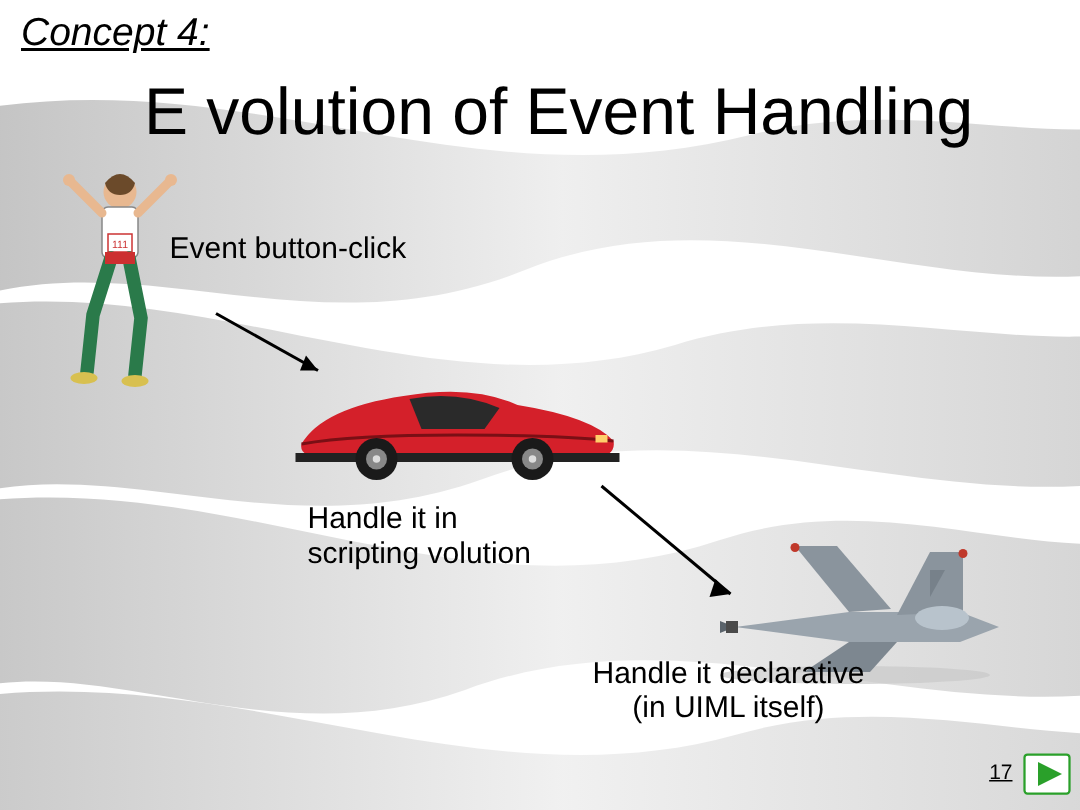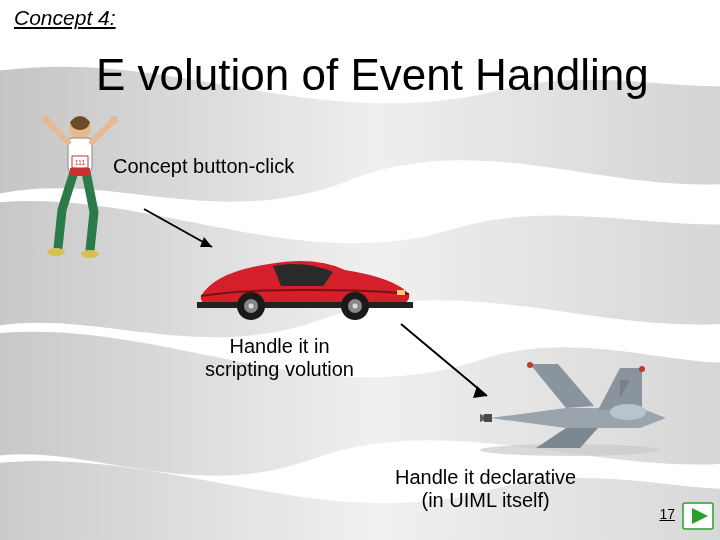--- a/index.html
+++ b/index.html
@@ -14,21 +14,21 @@
   .bg-waves {
     position: absolute;
     top: 0; left: 0;
     width: 720px; height: 540px;
     z-index: 0;
   }
   .content { position: relative; z-index: 1; width: 100%; height: 100%; }
   .concept {
     position: absolute;
     top: 6px; left: 14px;
-    font-size: 21px;
+    font-size: 26px;
     font-style: italic;
     text-decoration: underline;
     color: #000;
   }
   .title {
     position: absolute;
     top: 50px; left: 60px;
     font-size: 44px;
     color: #000;
     font-weight: 400;
@@ -40,31 +40,30 @@
     font-size: 20px;
     color: #000;
     text-align: center;
     line-height: 1.15;
   }
   .cap2 {
     position: absolute;
     top: 335px; left: 205px;
     font-size: 20px;
     color: #000;
-    text-align: center;
+    text-align: left;
     line-height: 1.15;
   }
   .cap3 {
     position: absolute;
     top: 438px; left: 395px;
     font-size: 20px;
     color: #000;
     text-align: center;
     line-height: 1.15;
-    margin-top: 28px;
   }
   .page-num {
     position: absolute;
     bottom: 18px; right: 45px;
     font-size: 14px;
     color: #000;
     text-decoration: underline;
   }
   .nav-btn {
     position: absolute;
@@ -111,21 +110,21 @@
     <path d="M28 32 L6 10 M52 32 L74 10" stroke="#e8b890" stroke-width="6" stroke-linecap="round"></path>
     <circle cx="6" cy="10" r="4" fill="#e8b890"></circle>
       <circle cx="74" cy="10" r="4" fill="#e8b890"></circle>
     <path d="M34 62 L22 100 L18 138 M46 62 L54 102 L50 140" stroke="#2a7a4a" stroke-width="9" stroke-linecap="round" fill="none"></path>
     <ellipse cx="16" cy="142" rx="9" ry="4" fill="#d8c050"></ellipse>
     <ellipse cx="50" cy="144" rx="9" ry="4" fill="#d8c050"></ellipse>
     <rect x="30" y="58" width="20" height="8" fill="#cc3030"></rect>
   </svg>
 
   <div class="cap1">
-    <div>Concept button-click</div>
+    <div>Event button-click</div>
   </div>
 
   <div class="arrow1 arrow">
     <svg width="90" height="55">
       <line x1="4" y1="4" x2="72" y2="42" stroke="#000" stroke-width="2"></line>
       <polygon points="72,42 64,32 60,42" fill="#000"></polygon>
     </svg>
   </div>
 
   <svg class="car" viewBox="0 0 220 80">

